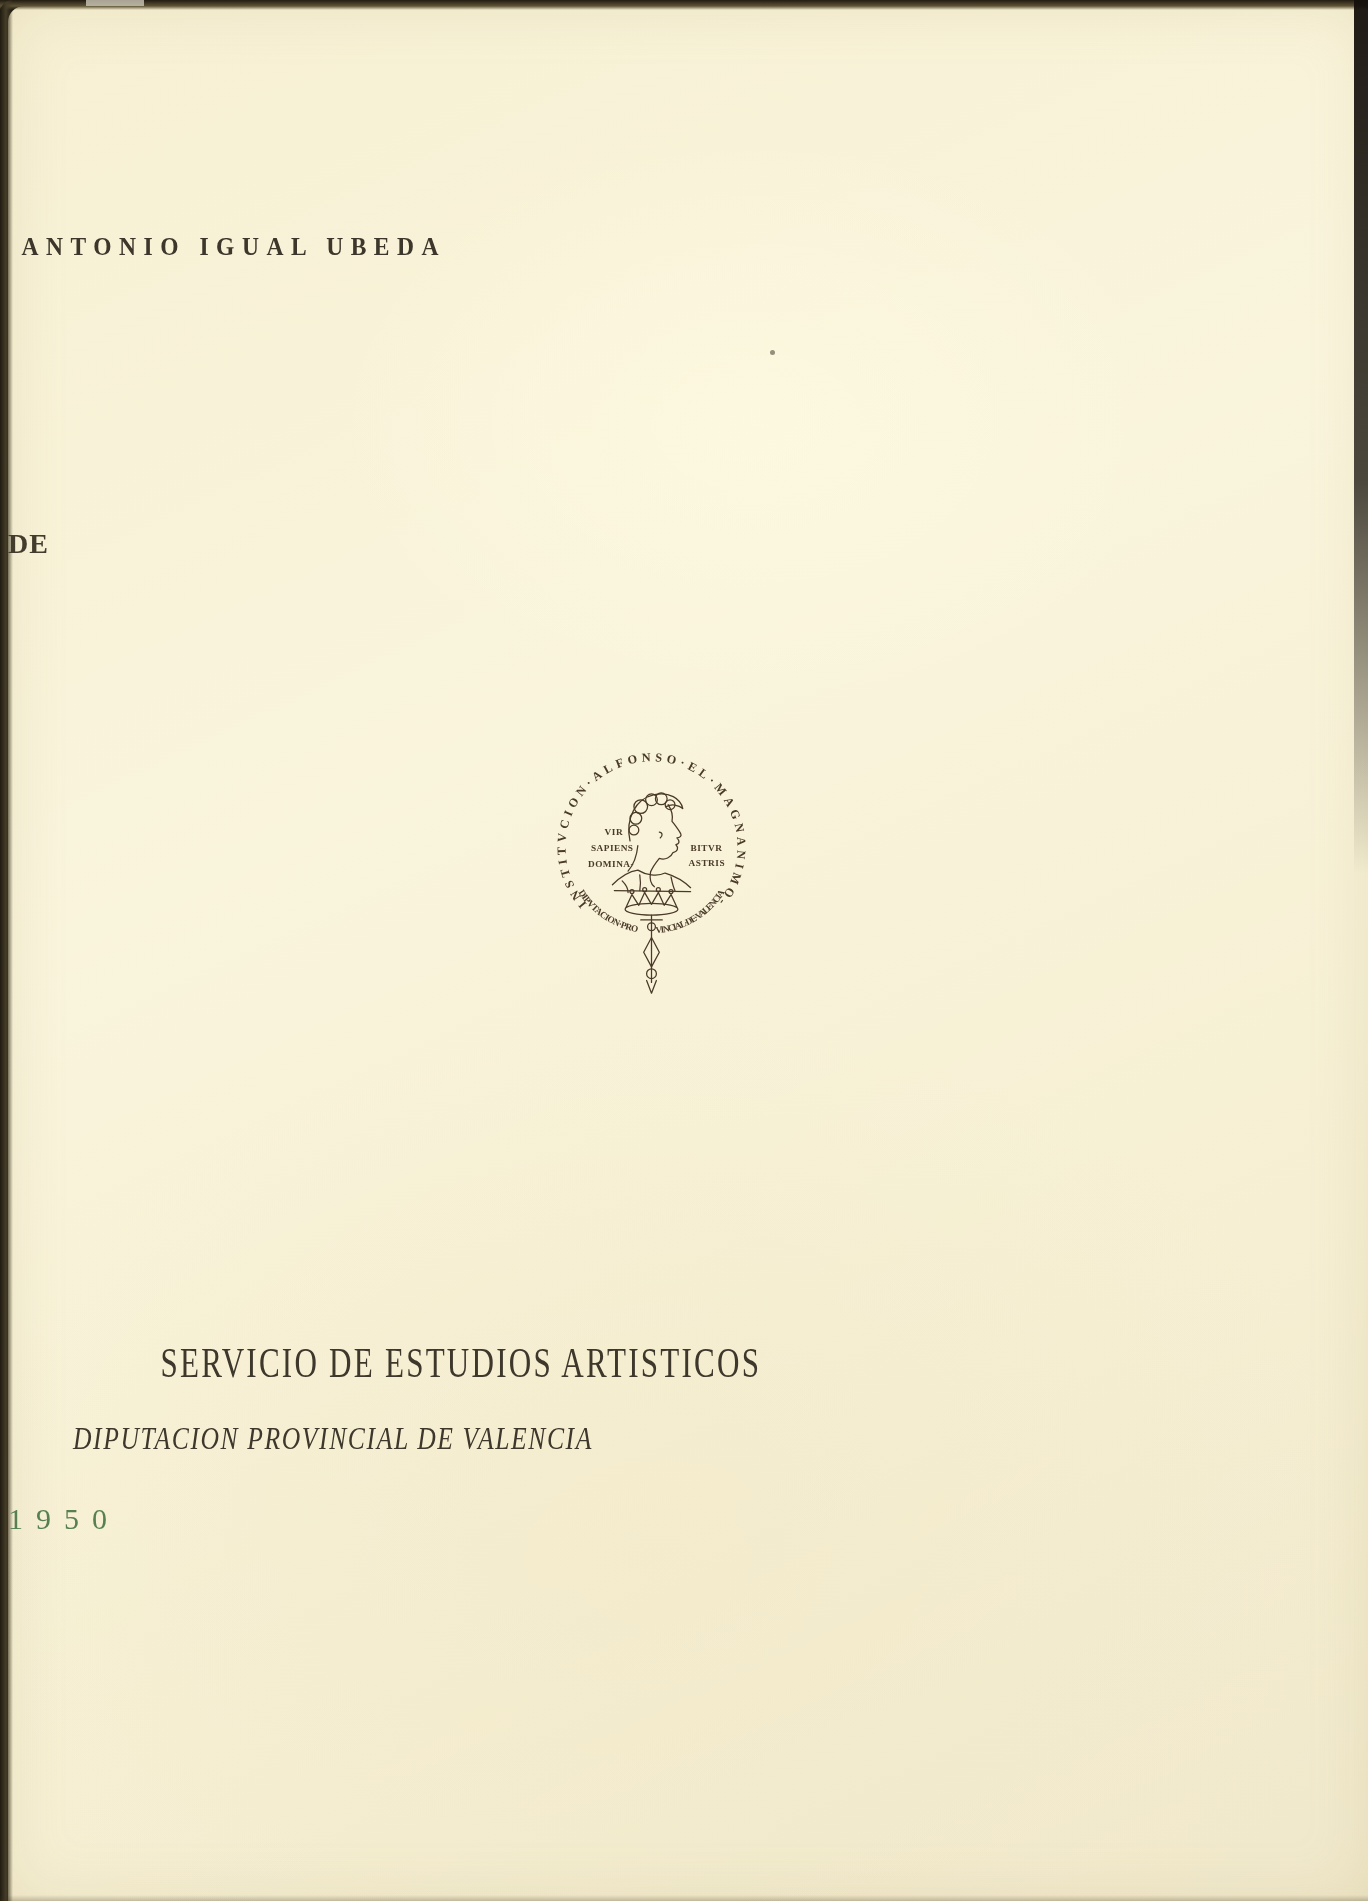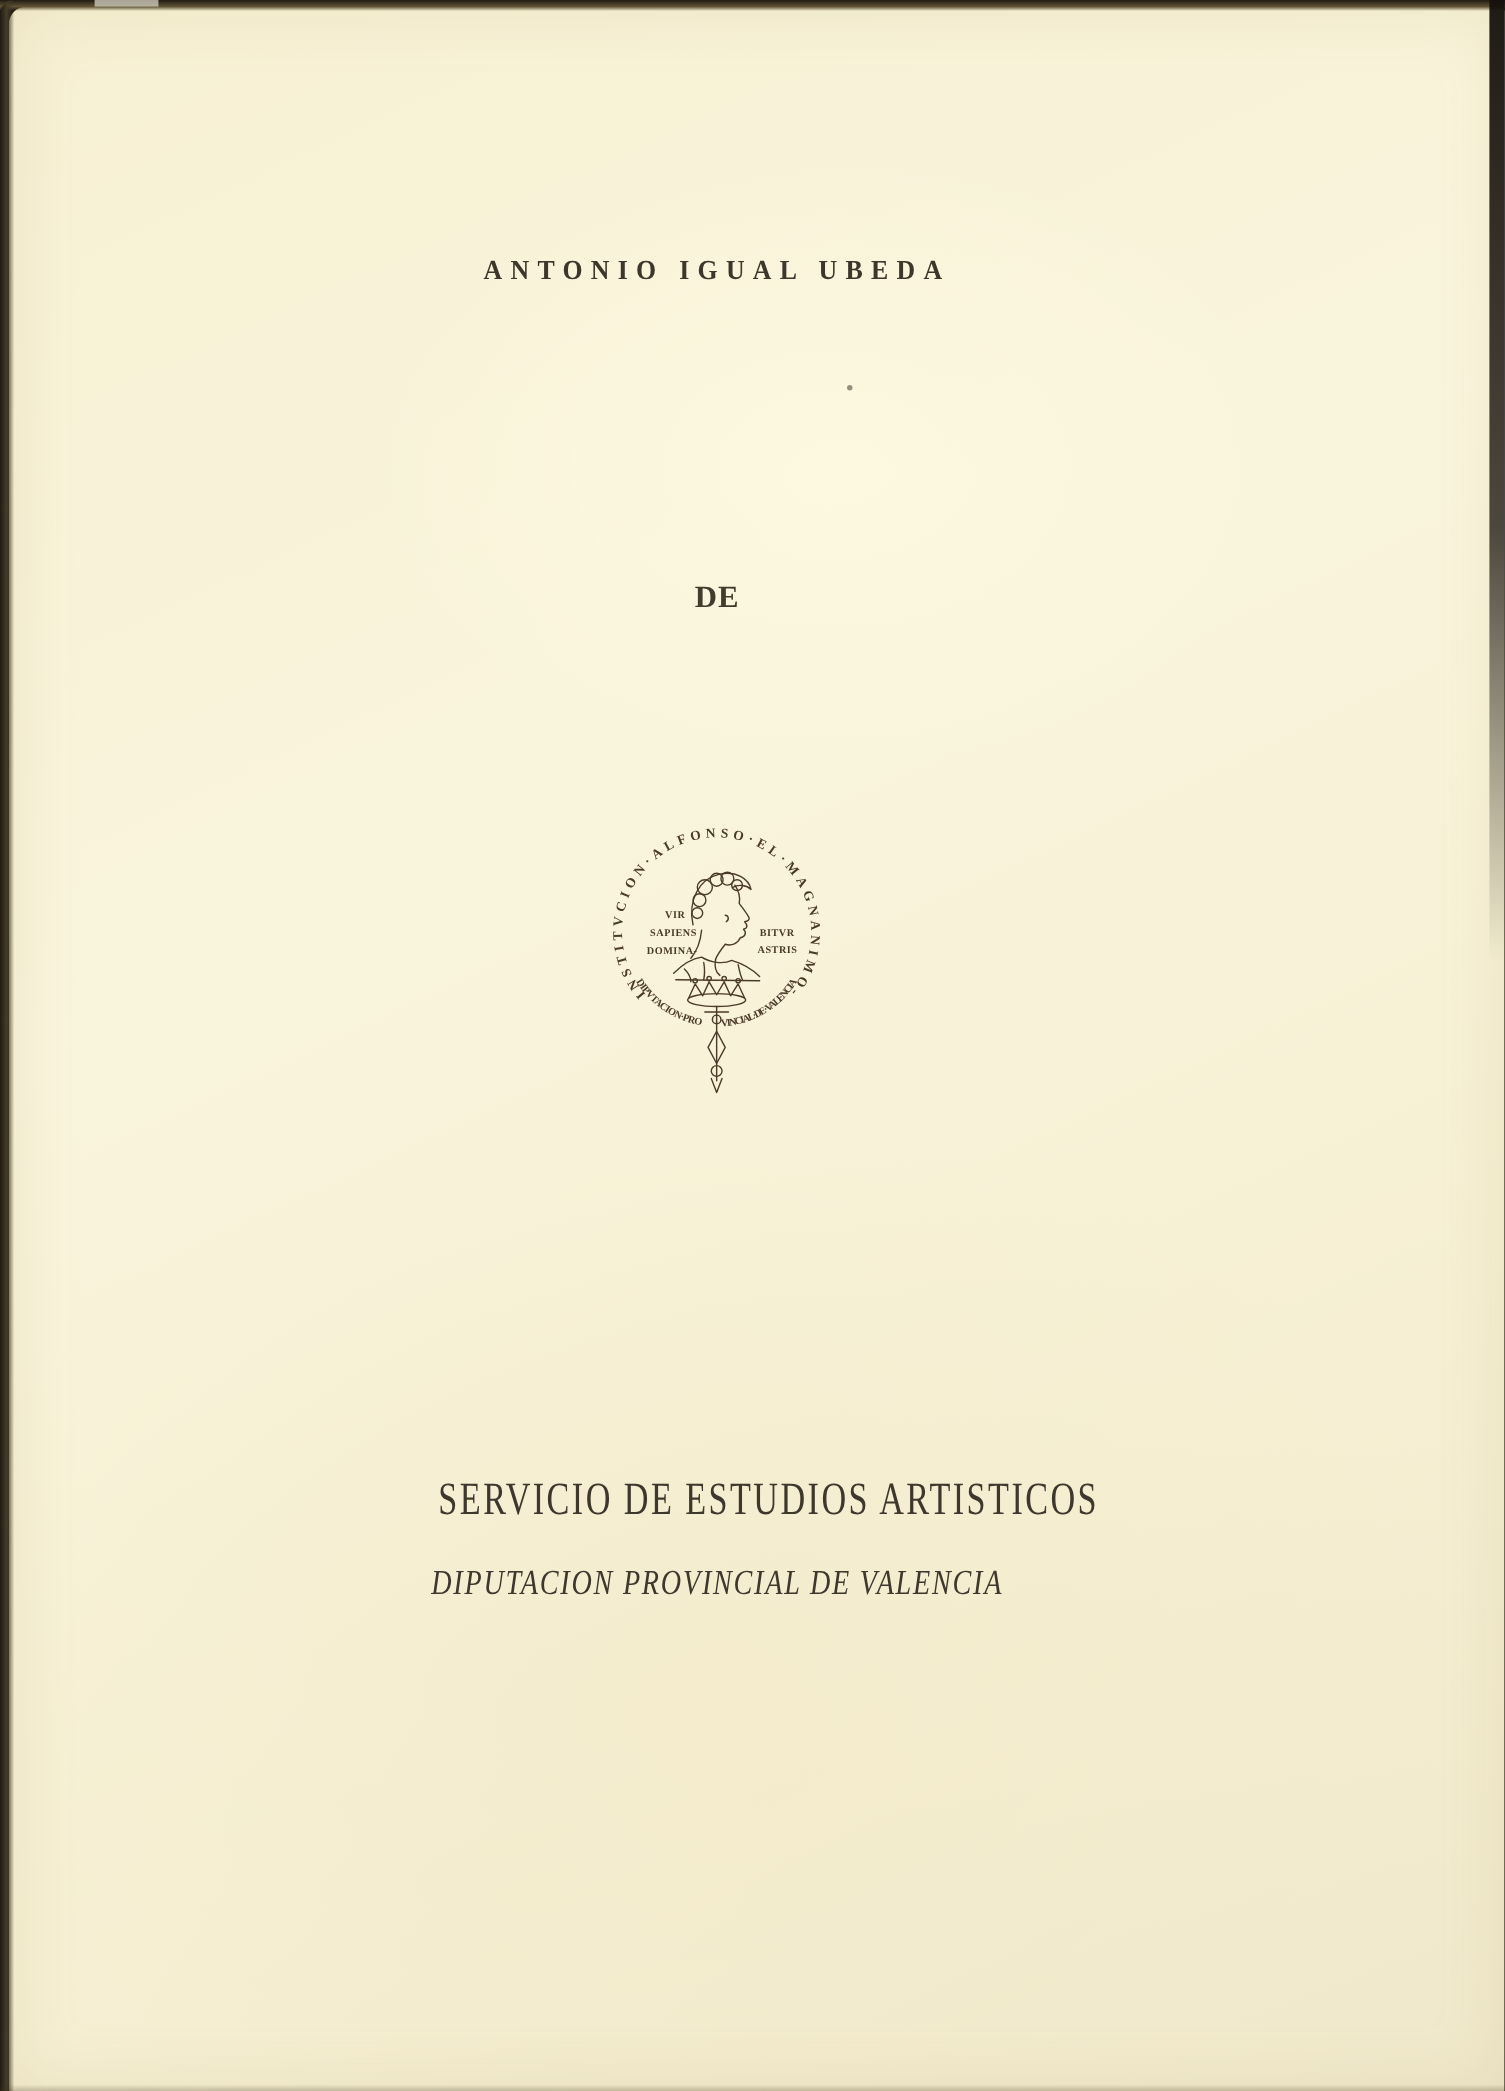--- a/index.html
+++ b/index.html
@@ -23,21 +23,21 @@
     background:linear-gradient(90deg,#201b11 0%,#453d28 45%,rgba(69,61,40,0) 100%);
     border-radius:16px 0 0 0;}
   .edge-top{position:absolute;left:0;top:0;right:0;height:10px;
     background:linear-gradient(180deg,#221c11 0%,#5f5336 60%,rgba(95,83,54,0) 100%);}
   .edge-right{position:absolute;right:0;top:0;width:14px;height:46%;
     background:linear-gradient(180deg,rgba(20,16,11,.95) 0%,rgba(20,16,11,.75) 55%,rgba(20,16,11,0) 100%);}
   .edge-bottom{position:absolute;left:0;right:0;bottom:0;height:6px;
     background:linear-gradient(0deg,rgba(60,50,30,.25),rgba(60,50,30,0));}
   .notch{position:absolute;left:86px;top:0;width:58px;height:6px;background:#ccc7b8;opacity:.8;}
 
-  .col{position:absolute;left:0;width:1288px;text-align:center;line-height:1;}
+  .col{position:absolute;left:0;width:1288px;line-height:1;}
   .sq{display:inline-block;transform-origin:50% 50%;white-space:nowrap;}
 
   .author{top:228px;}
   .author .sq{
     font-size:25px;font-weight:bold;color:#3d362b;
     letter-spacing:8px;transform:scaleX(.94);}
 
   .title{top:420px;}
   .title .sq{
     font-size:90px;font-weight:bold;color:#4e7746;
@@ -159,20 +159,23 @@
 
     <div class="col imprint-service">
       <span class="sq">SERVICIO DE ESTUDIOS ARTISTICOS</span>
     </div>
 
 
     <div class="col imprint-publisher">
       <span class="sq">DIPUTACION PROVINCIAL DE VALENCIA</span>
     </div>
 
+    <div class="col imprint-year">
+      <span class="sq">1950</span>
+    </div>
 
   </div>
 
   <div class="edge-top"></div>
   <div class="edge-left"></div>
   <div class="edge-right"></div>
   <div class="edge-bottom"></div>
   <div class="notch"></div>
 </div>
 

